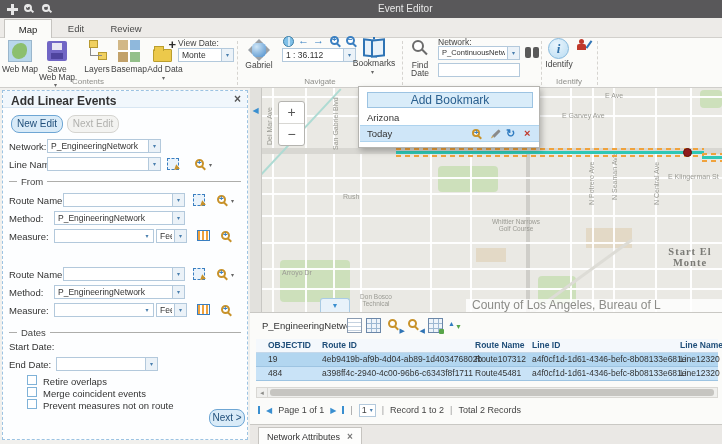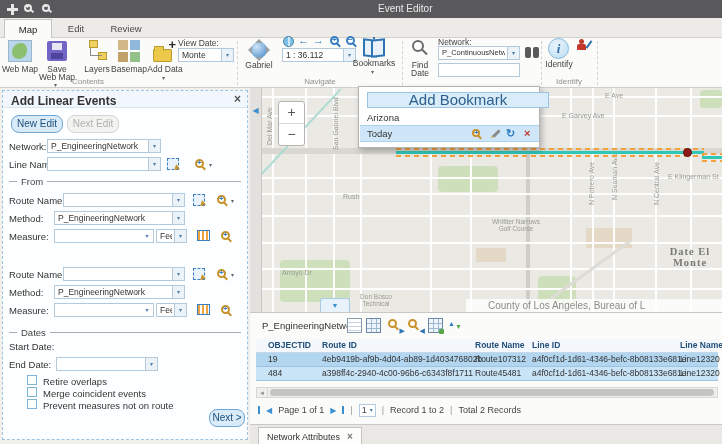--- a/index.html
+++ b/index.html
@@ -95,25 +95,25 @@
     repeating-linear-gradient(90deg,#f0a23c 0 5px,transparent 5px 9px) top/100% 2px no-repeat,
     linear-gradient(#2fc7b6,#2fc7b6) center/100% 3px no-repeat,
     repeating-linear-gradient(90deg,#f0a23c 0 5px,transparent 5px 9px) bottom/100% 2px no-repeat}
   .marker{position:absolute;width:9px;height:9px;border-radius:50%;background:#8e1b1b;border:1px solid #5e0f0f}
   #zoomctl{position:absolute;left:28px;top:13px;width:27px;height:45px;background:#fff;border:1px solid #b5b4b0;border-radius:3px}
   #zoomctl div{height:22px;text-align:center;line-height:21px;font-size:14px;color:#555;cursor:pointer}
   #zoomctl div:first-child{border-bottom:1px solid #d8d7d3}
   #lstrip{position:absolute;left:0;top:0;width:12px;height:224px;background:#e2e1dd;border-right:1px solid #c8c7c3;text-align:center}
   #lstrip span{color:#3a8fd0;font-size:8px;position:relative;top:16px;cursor:pointer}
   #collapse{position:absolute;left:70px;top:210px;width:30px;height:14px;background:#e8f2fa;border:1px solid #a9cbe4;border-bottom:none;border-radius:3px 3px 0 0;text-align:center;font-size:7px;color:#3a8fd0;line-height:13px;cursor:pointer}
-  #attrib{position:absolute;left:216px;top:211px;right:0;height:13px;background:rgba(255,255,255,.8);font-size:10px;color:#8c8c88;line-height:13px;padding-left:22px;white-space:nowrap;overflow:hidden}
+  #attrib{position:absolute;left:216px;top:211px;right:0;height:13px;background:rgba(255,255,255,.8);font-size:12px;color:#8c8c88;line-height:13px;padding-left:6px;white-space:nowrap;overflow:hidden}
   .diag{position:absolute;transform-origin:0 0}
   
   #popup{position:absolute;left:358px;top:86px;width:182px;height:62px;background:#fff;border:1px solid #b5b4b0;box-shadow:2px 3px 6px rgba(0,0,0,.25);z-index:90}
-  #popup .addbtn{position:absolute;left:8px;top:5px;width:182px;height:16px;background:#d9ecf9;border:1px solid #9cc3e2;text-align:center;font-size:15px;color:#2a5f8e;line-height:14px;cursor:pointer}
+  #popup .addbtn{position:absolute;left:8px;top:5px;width:166px;height:16px;background:#d9ecf9;border:1px solid #9cc3e2;text-align:center;font-size:12px;color:#2a5f8e;line-height:14px;cursor:pointer}
   #popup .bmrow{position:absolute;left:1px;width:179px;height:15px;font-size:9.5px;color:#333;line-height:15px;padding-left:7px;cursor:pointer}
   #popup .bmrow.sel{background:#cfe6f8;border-top:1px solid #aed3ee;border-bottom:1px solid #aed3ee;height:17px}
   .bmicons span{position:absolute;top:3px}
   
   #tablearea{position:absolute;left:250px;top:312px;width:472px;height:112px;background:#fbfbf9;border-top:1px solid #c9c8c4}
   .tico{position:absolute;top:5px;width:15px;height:15px}
   .ti-box{border:1px solid #8a9bb0;background:#fff repeating-linear-gradient(#fff 0 3px,#c5d2e0 3px 4px)}
   .ti-grid{border:1px solid #6b87a8;background:linear-gradient(#9db8d2,#9db8d2) 0 4px/100% 1px no-repeat,linear-gradient(#9db8d2,#9db8d2) 0 9px/100% 1px no-repeat,linear-gradient(90deg,#9db8d2,#9db8d2) 4px 0/1px 100% no-repeat,linear-gradient(90deg,#9db8d2,#9db8d2) 9px 0/1px 100% no-repeat,#eef4fa}
   .badge{position:absolute;right:-2px;bottom:-2px;font-size:7px;color:#2f74b5}
   .gdot{position:absolute;right:-2px;bottom:-2px;width:5px;height:5px;background:#58a54a;border-radius:1px}
@@ -276,21 +276,21 @@
   <span class="mlab vlab" style="left:16px;top:57px">Del Mar Ave</span>
   <span class="mlab vlab" style="left:82px;top:62px">San Gabriel Blvd</span>
   <span class="mlab" style="left:93px;top:105px">Rush</span>
   <span class="mlab" style="left:312px;top:24px">E Garvey Ave</span>
   <span class="mlab" style="left:355px;top:4px">E Ave</span>
   <span class="mlab vlab" style="left:338px;top:117px">N Potrero Ave</span>
   <span class="mlab vlab" style="left:361px;top:112px">N Seaman Ave</span>
   <span class="mlab vlab" style="left:403px;top:117px">N Central Ave</span>
   <span class="mlab" style="left:418px;top:85px">E Klingerman St</span>
   <span class="mlab" style="left:238px;top:130px;width:56px;white-space:normal;text-align:center;font-size:6.5px">Whittier Narrows Golf Course</span>
-  <span class="mlab" style="left:412px;top:158px;width:56px;white-space:normal;text-align:center;font-family:'Liberation Serif',serif;font-size:10.5px;font-weight:bold;color:#7a7a75;letter-spacing:1px"><span>Date El</span><br><span>Monte</span></span>
+  <span class="mlab" style="left:412px;top:158px;width:56px;white-space:normal;text-align:center;font-family:'Liberation Serif',serif;font-size:10.5px;font-weight:bold;color:#7a7a75;letter-spacing:1px"><span>Start El</span><br><span>Monte</span></span>
   <span class="mlab" style="left:32px;top:181px">Arroyo Dr</span>
   <span class="mlab" style="left:104px;top:205px;width:44px;white-space:normal;text-align:center;font-size:6.5px"><span>Don Bosco</span><br><span>Technical</span></span>
 
   <div class="route" style="left:146px;top:60px;width:308px"></div>
   <div class="route" style="left:452px;top:65px;width:20px"></div>
   <div class="marker" style="left:433px;top:60px"></div>
 
   <div id="lstrip"><span>◀</span></div>
   <div id="zoomctl">
     <div>+</div>

